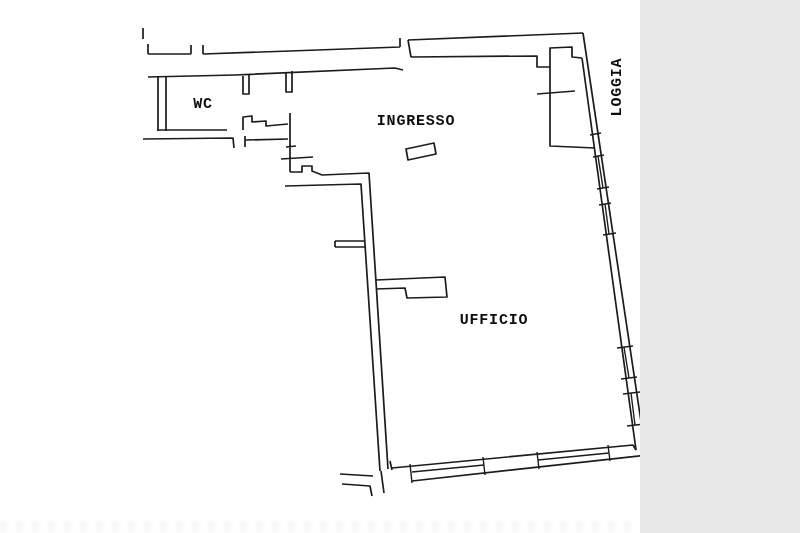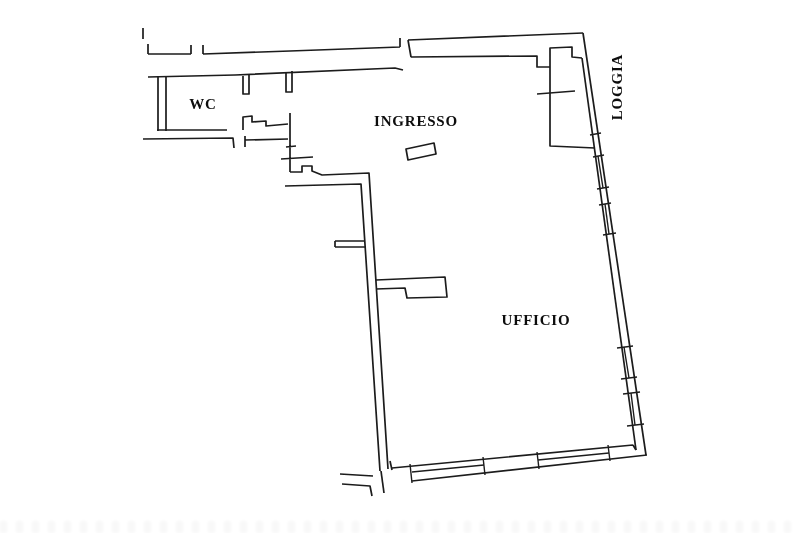--- a/index.html
+++ b/index.html
@@ -1,21 +1,21 @@
 <!DOCTYPE html>
 <html><head>
 <meta charset="utf-8">
 <style>
   html,body{margin:0;padding:0;background:#e8e8e8;}
   #stage{
     position:relative;
-    width:800px;height:533px;
+    width:640px;height:533px;
     background:var(--bg-color,#fff);
     overflow:hidden;
-    font-family:Liberation Serif, serif;
+    font-family:Liberation Mono, monospace;
   }
   #plan-svg{position:absolute;left:0;top:0;}
   #plan-svg path, #plan-svg line{
     fill:none;
     stroke:var(--line-color,#1c1c1c);
     stroke-width:1.7;
     stroke-linejoin:round;
     stroke-linecap:butt;
   }
   #plan-svg path.thin{stroke-width:1.4;}
@@ -115,18 +115,18 @@
       <path class="thin" d="M608,445 L610,461"></path>
       <path class="thin" d="M412,472 L484,465"></path>
       <path class="thin" d="M538,460 L609,453"></path>
     </g>
   </svg>
 
   <div class="room-label" style="left:203px;top:104px">WC</div>
 
   <div class="room-label" style="left:416px;top:121px">INGRESSO</div>
 
-  <div class="room-label" style="left:536px;top:320px">UFFICIO</div>
+  <div class="room-label" style="left:494px;top:320px">UFFICIO</div>
 
   <div class="room-label vertical" style="left:617px;top:87px">LOGGIA</div>
 
   <div class="scan-noise"></div>
 </div>
 
 </body></html>

